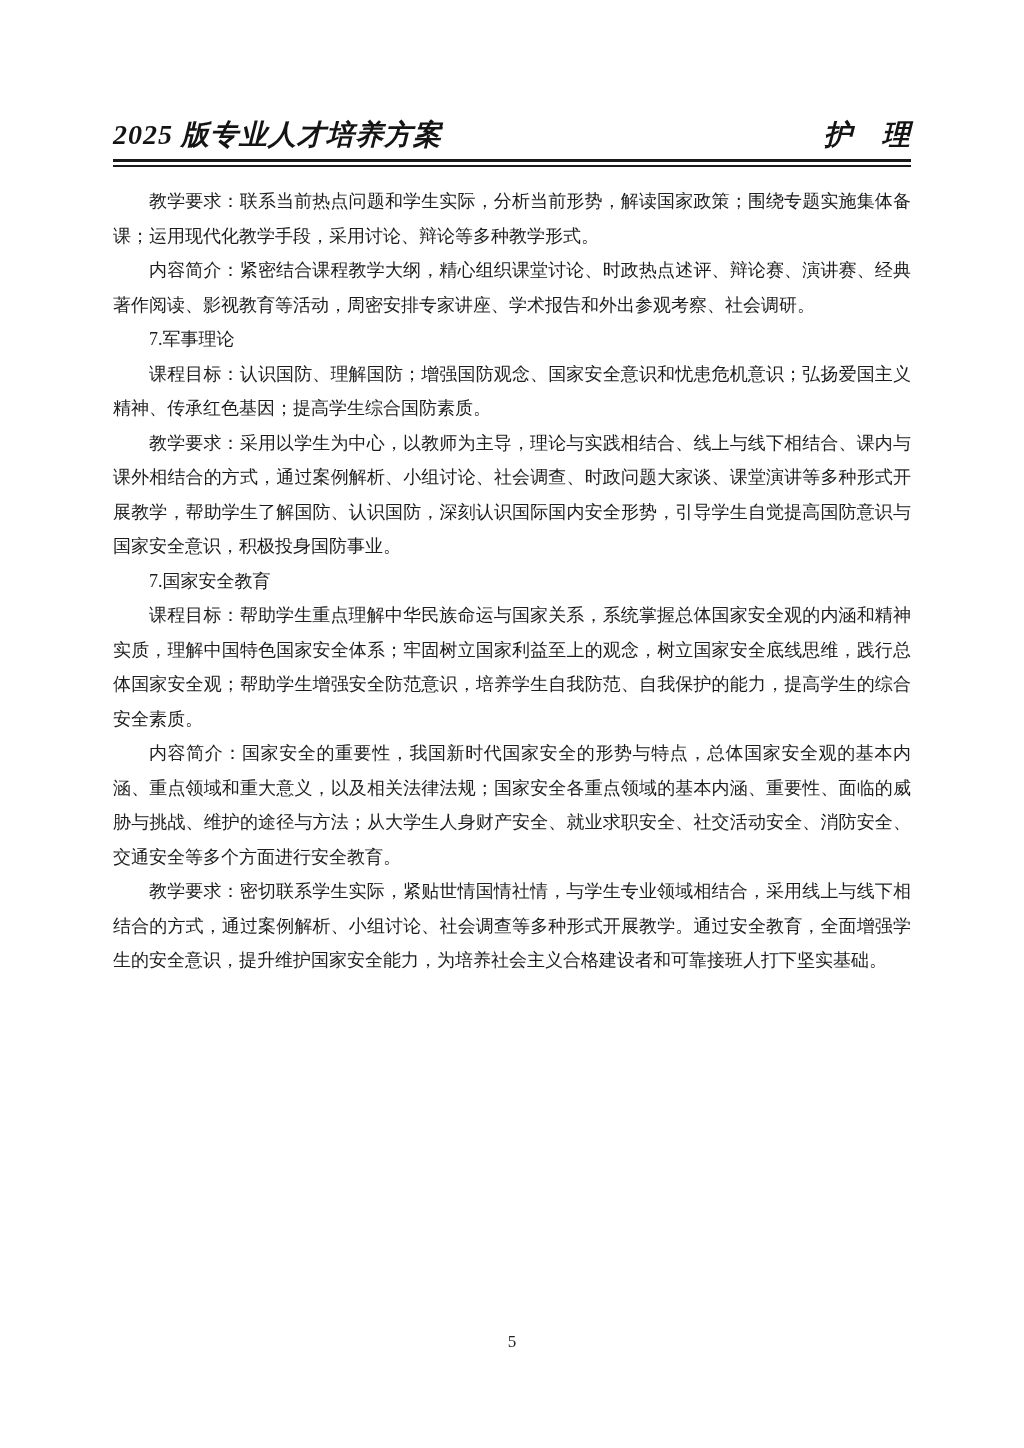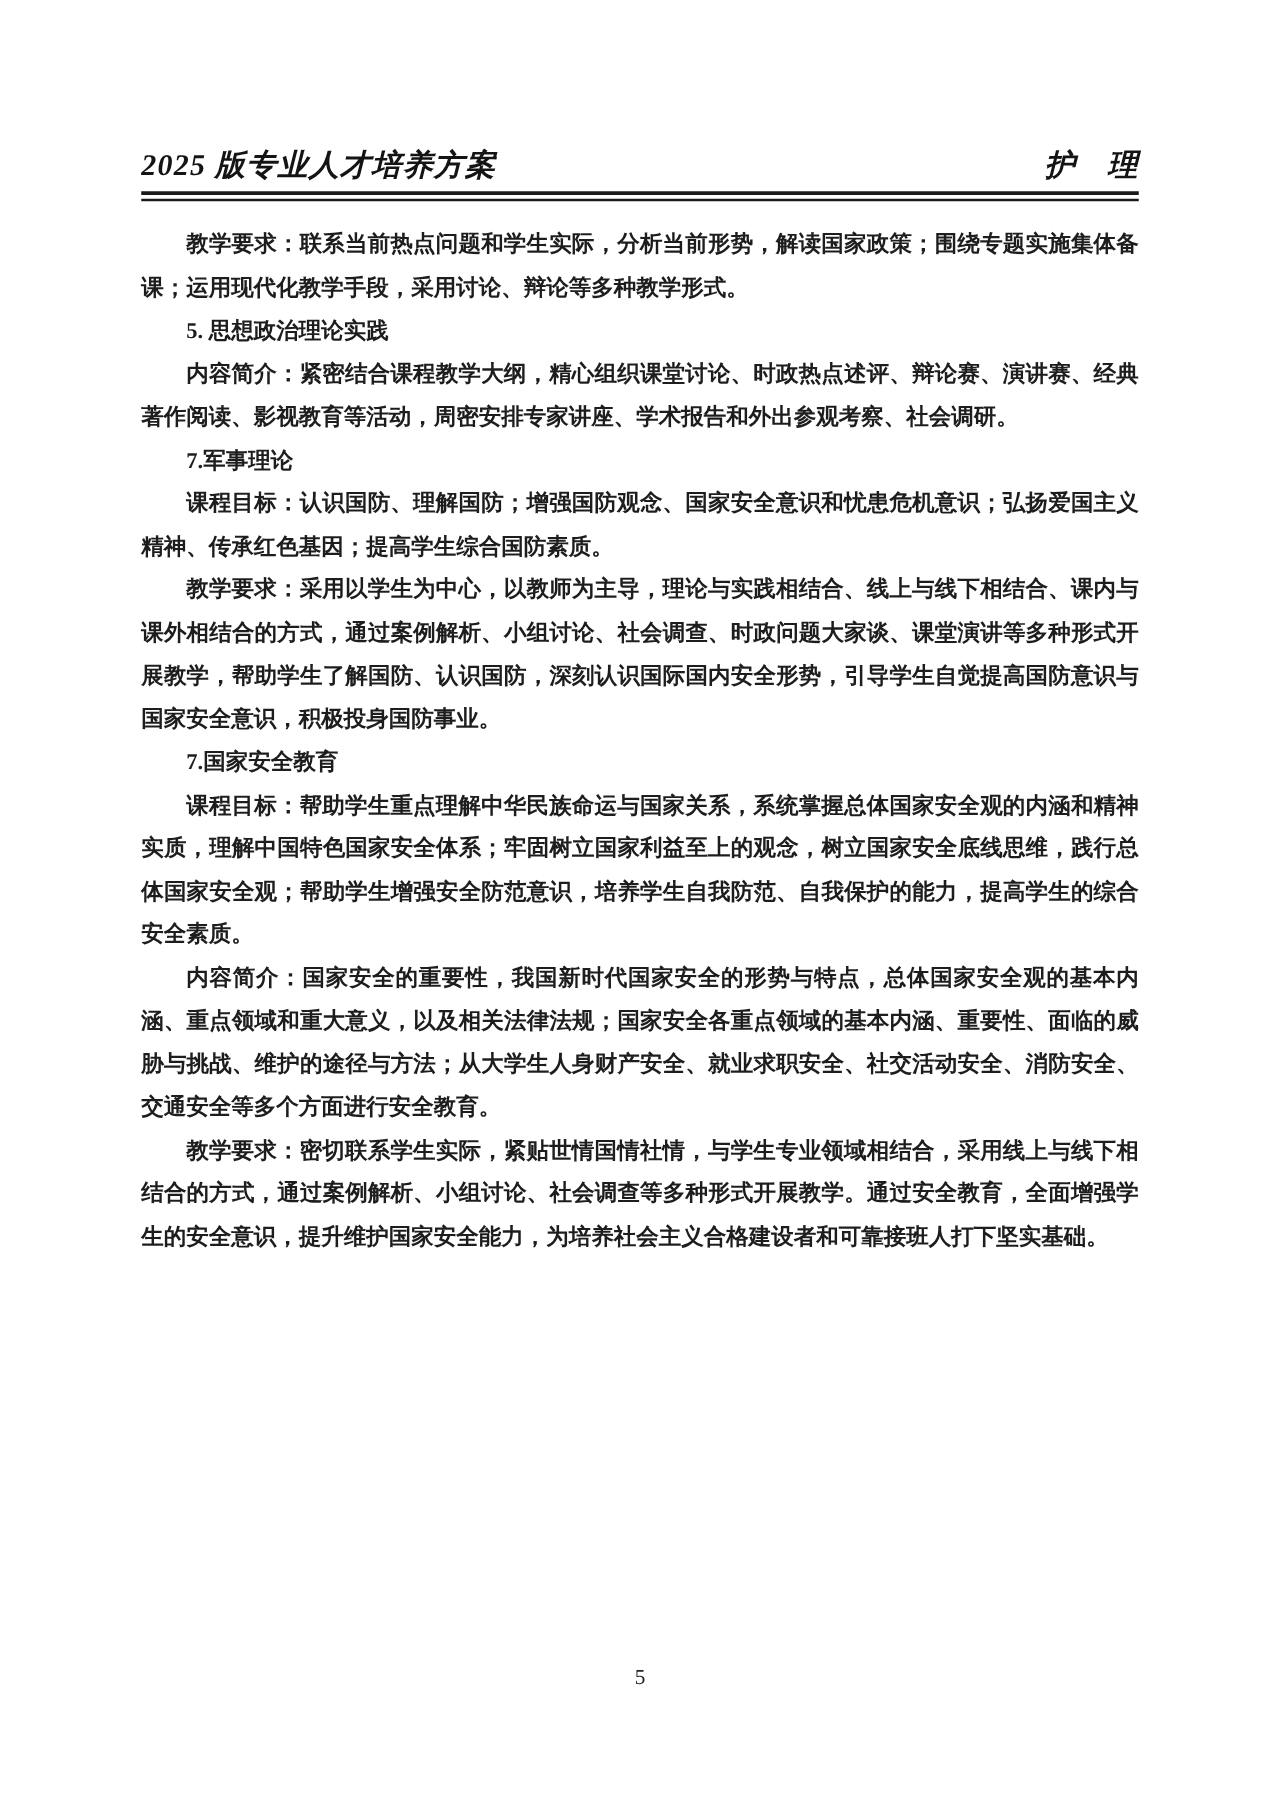--- a/index.html
+++ b/index.html
@@ -16,21 +16,21 @@
     position: absolute;
     left: 113px;
     top: 0;
     width: 798px;
   }
   .page-header {
     display: flex;
     justify-content: space-between;
     align-items: flex-end;
     margin-top: 116px;
-    font-size: 24px;
+    font-size: 28px;
     font-weight: bold;
     font-style: italic;
     color: #141414;
     letter-spacing: 1px;
   }
   .header-rule {
     margin-top: 5px;
     height: 3px;
     border-top: 3px solid #1a1a1a;
     border-bottom: 2px solid #1a1a1a;
@@ -39,21 +39,20 @@
     margin-top: 17px;
     font-size: 18px;
     line-height: 34.5px;
     text-align: justify;
     text-justify: inter-ideograph;
     color: #1d1d1d;
   }
   .doc-body p {
     margin: 0;
     text-indent: 2em;
-    font-weight: bold;
   }
   .page-number {
     position: absolute;
     top: 1332px;
     left: 0;
     width: 1024px;
     text-align: center;
     font-size: 17px;
     color: #222222;
   }
@@ -65,21 +64,20 @@
 
   <div class="page-header">
     <span>2025 版专业人才培养方案</span>
     <span>护　理</span>
   </div>
 
   <div class="header-rule"></div>
 
   <div class="doc-body">
     <p>教学要求：联系当前热点问题和学生实际，分析当前形势，解读国家政策；围绕专题实施集体备课；运用现代化教学手段，采用讨论、辩论等多种教学形式。</p>
-    <p>5. 思想政治理论实践</p>
     <p>内容简介：紧密结合课程教学大纲，精心组织课堂讨论、时政热点述评、辩论赛、演讲赛、经典著作阅读、影视教育等活动，周密安排专家讲座、学术报告和外出参观考察、社会调研。</p>
     <p>7.军事理论</p>
     <p>课程目标：认识国防、理解国防；增强国防观念、国家安全意识和忧患危机意识；弘扬爱国主义精神、传承红色基因；提高学生综合国防素质。</p>
     <p>教学要求：采用以学生为中心，以教师为主导，理论与实践相结合、线上与线下相结合、课内与课外相结合的方式，通过案例解析、小组讨论、社会调查、时政问题大家谈、课堂演讲等多种形式开展教学，帮助学生了解国防、认识国防，深刻认识国际国内安全形势，引导学生自觉提高国防意识与国家安全意识，积极投身国防事业。</p>
     <p>7.国家安全教育</p>
     <p>课程目标：帮助学生重点理解中华民族命运与国家关系，系统掌握总体国家安全观的内涵和精神实质，理解中国特色国家安全体系；牢固树立国家利益至上的观念，树立国家安全底线思维，践行总体国家安全观；帮助学生增强安全防范意识，培养学生自我防范、自我保护的能力，提高学生的综合安全素质。</p>
     <p>内容简介：国家安全的重要性，我国新时代国家安全的形势与特点，总体国家安全观的基本内涵、重点领域和重大意义，以及相关法律法规；国家安全各重点领域的基本内涵、重要性、面临的威胁与挑战、维护的途径与方法；从大学生人身财产安全、就业求职安全、社交活动安全、消防安全、交通安全等多个方面进行安全教育。</p>
     <p>教学要求：密切联系学生实际，紧贴世情国情社情，与学生专业领域相结合，采用线上与线下相结合的方式，通过案例解析、小组讨论、社会调查等多种形式开展教学。通过安全教育，全面增强学生的安全意识，提升维护国家安全能力，为培养社会主义合格建设者和可靠接班人打下坚实基础。</p>
   </div>
 

